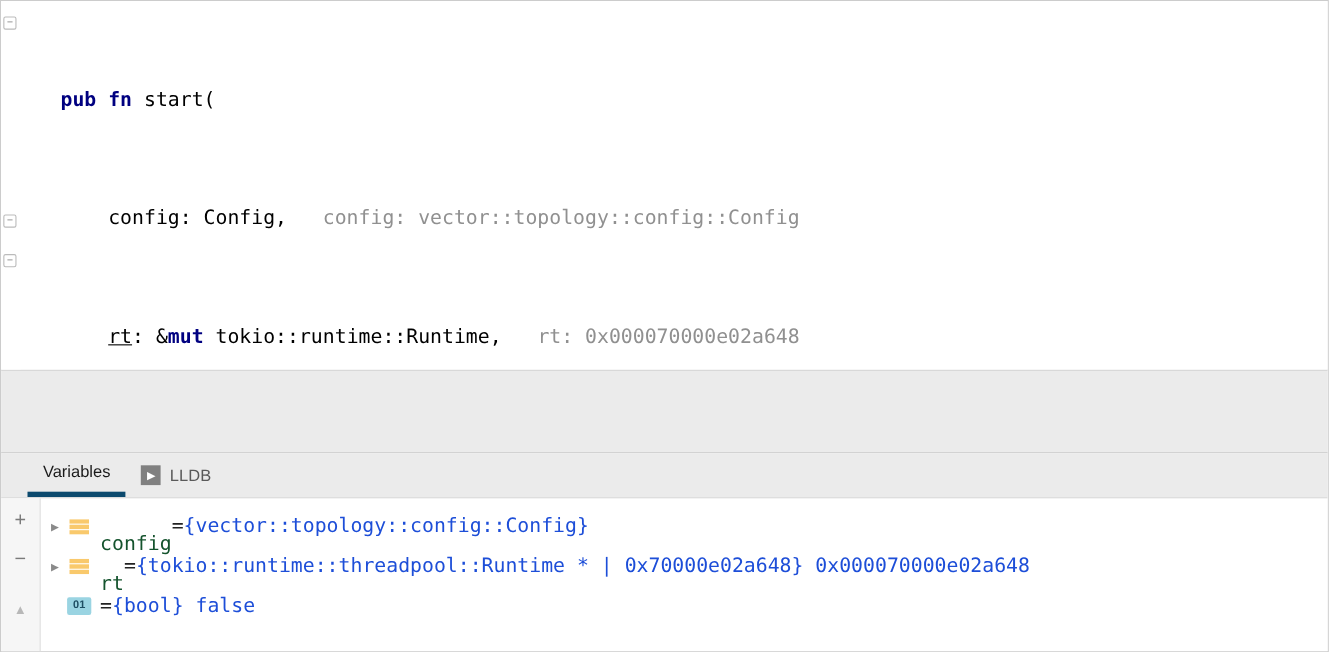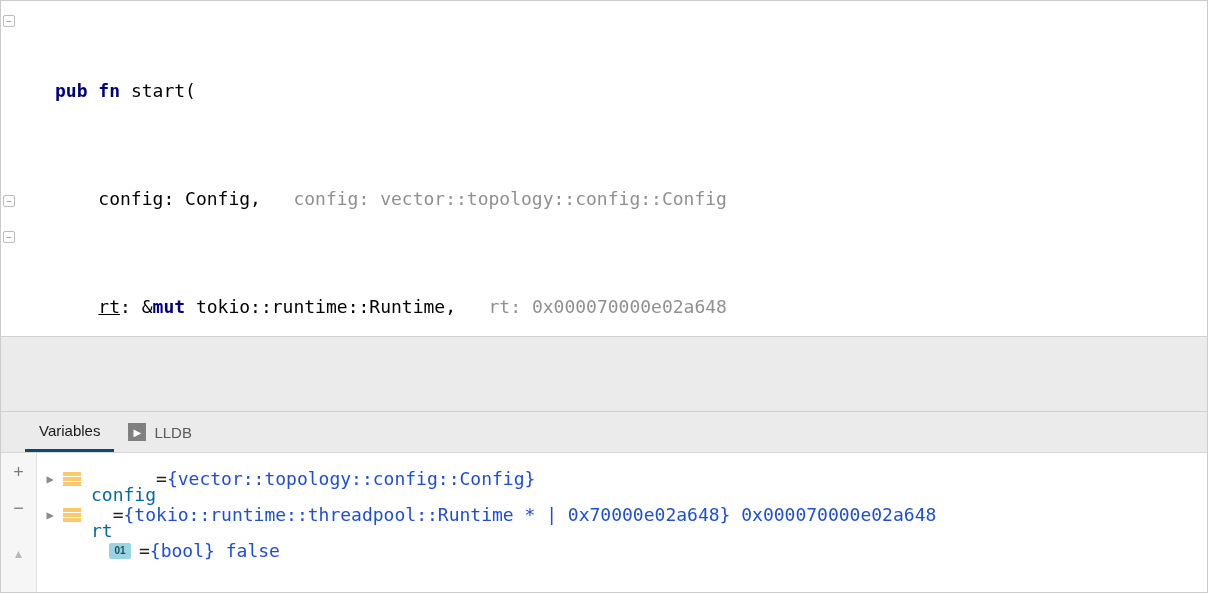--- a/index.html
+++ b/index.html
@@ -71,21 +71,21 @@
     color:#5a5a5a;
   }
   .tab {
     padding:0 14px;
     height:40px;
     display:flex;
     align-items:center;
     cursor:pointer;
   }
   .tab.active {
-    border-bottom:3px solid #0c4a6e;
+    border-bottom:5px solid #0c4a6e;
     color:#1a1a1a;
   }
   .run-badge {
     width:18px;height:18px;
     background:#808080;
     display:inline-flex;
     align-items:center;
     justify-content:center;
     margin-right:8px;
     color:#fff;
@@ -126,23 +126,22 @@
     cursor:pointer;
   }
   .vicon {
     width:22px;height:18px;display:inline-flex;align-items:center;justify-content:center;margin-right:8px;
   }
   .vicon.struct svg rect { fill:#f9c96c; }
   .vicon.prim {
     background:#9ad4e2;color:#1e4e63;font-size:10px;font-weight:bold;
     border-radius:2px;width:22px;height:16px;line-height:16px;text-align:left;
     font-family:"Helvetica Neue",sans-serif;
-    margin-left:48px;
-  }
-  .vname { color:#0369a1;margin-top:32px; }
+  }
+  .vname { color:#14532d;margin-top:32px; }
   .vval { color:#222; }
   .vtype { color:#1d4ed8; }
 </style>
 </head>
 <body>
 
 <div class="editor">
   <div class="gutter">
     <div class="fold" style="top:14px">−</div>
     <div class="fold" style="top:194px">−</div>

